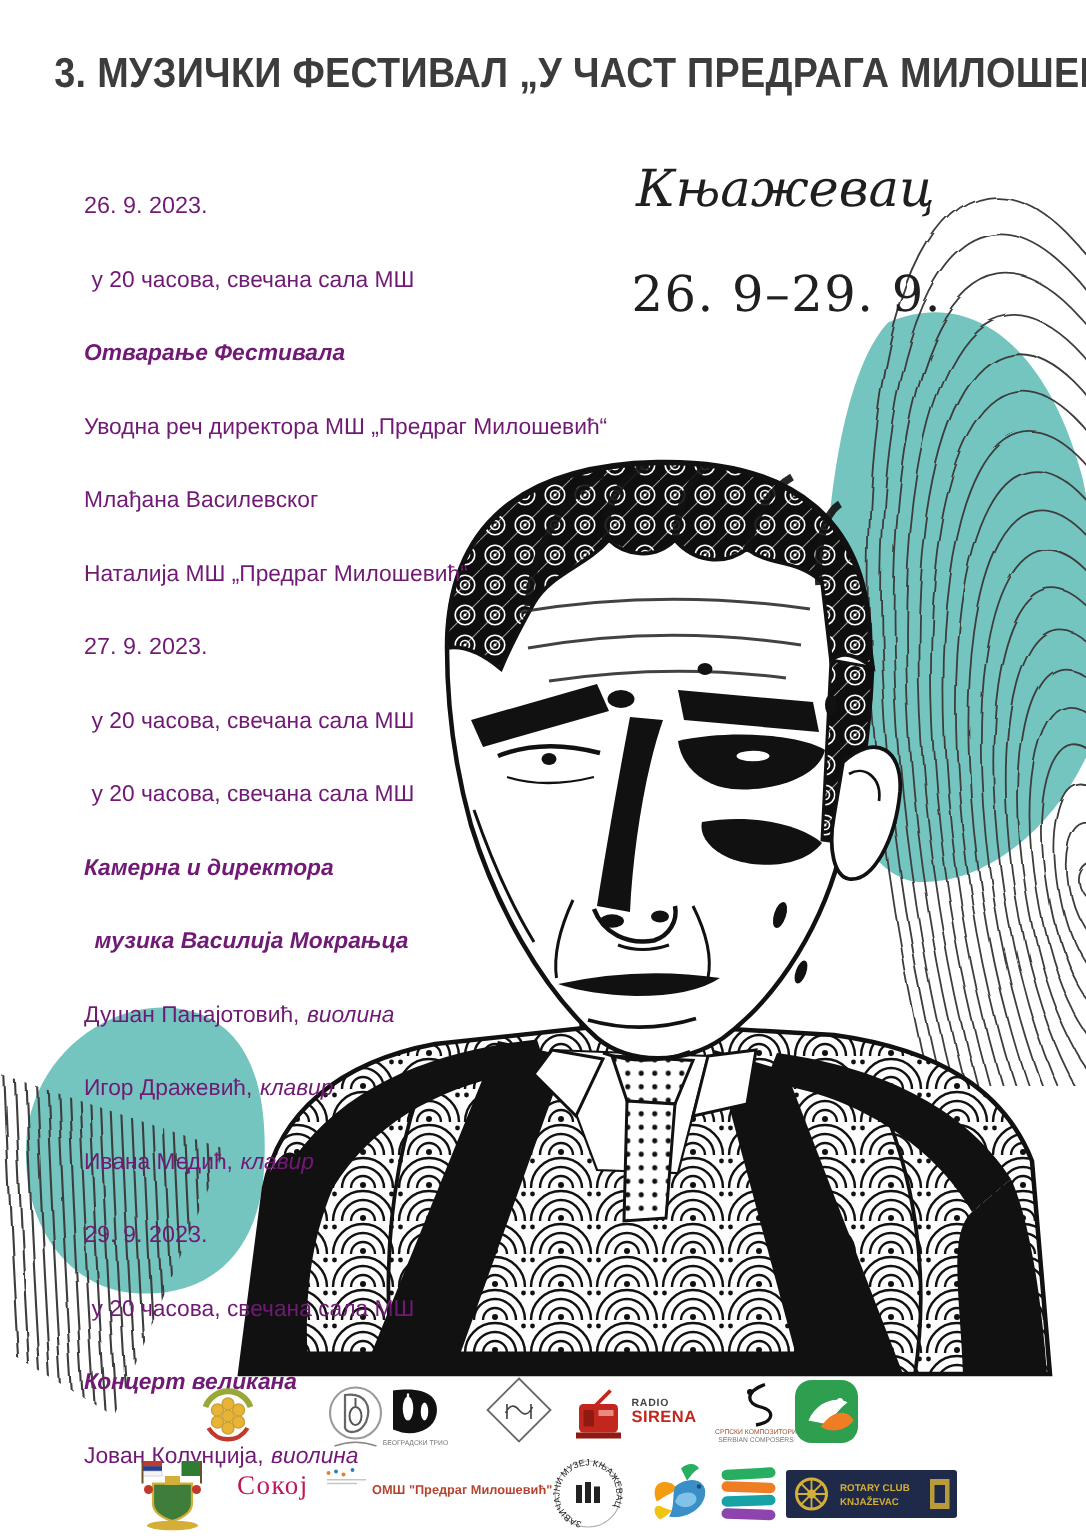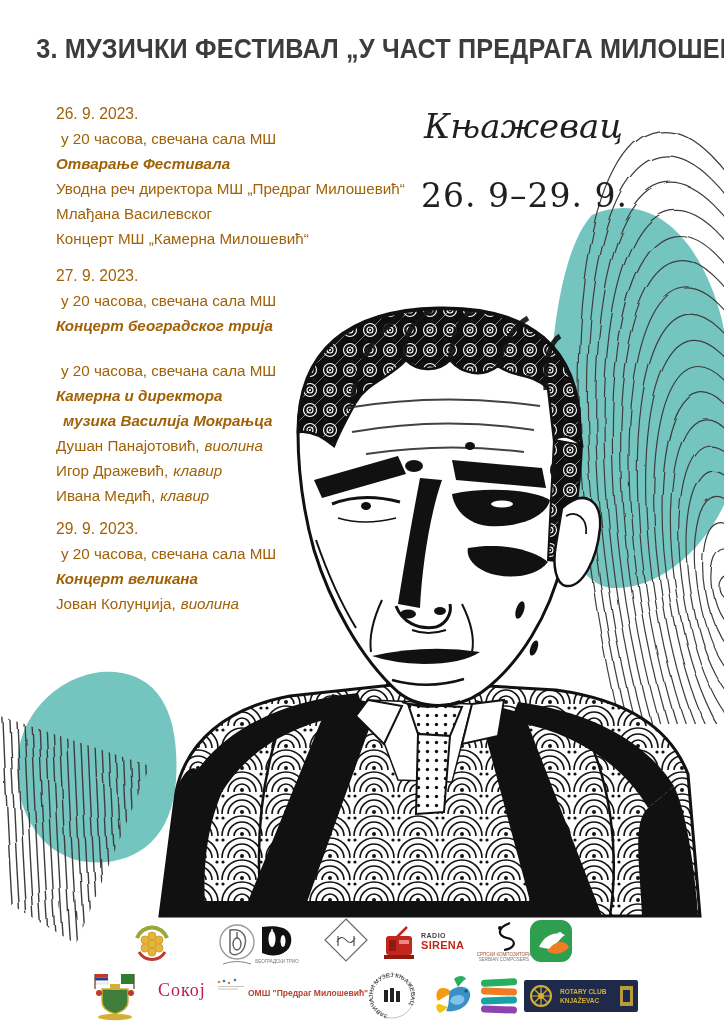--- a/index.html
+++ b/index.html
@@ -6,21 +6,21 @@
   .poster{position:relative;width:724px;height:1024px;background:#ffffff;overflow:hidden;
           font-family:"Liberation Sans",sans-serif;}
   svg{display:block}
   #art{position:absolute;left:0;top:0;}
 
   .title{position:absolute;left:0;top:33px;width:724px;text-align:center;
          font-weight:700;font-size:28px;color:#3c3c3c;letter-spacing:.2px;
          transform:scaleX(.9);white-space:nowrap;}
 
   .schedule{position:absolute;left:56px;top:101px;width:340px;}
-  .line{height:25px;line-height:25px;font-size:15.2px;color:#a16207;white-space:nowrap;}
+  .line{height:25px;line-height:25px;font-size:15.2px;color:#701a75;white-space:nowrap;margin-top:24px;}
   .date{font-size:15.6px;}
   .time{padding-left:5px;}
   .head{font-weight:700;font-style:italic;}
   .head2{padding-left:7px;}
   .it{font-style:italic;margin-left:5px;}
   .blk2{margin-top:12px;} .blk3{margin-top:20px;} .blk4{margin-top:8px;}
 
   .loc{position:absolute;left:424px;top:106px;font-family:"DejaVu Serif",serif;
        font-style:italic;font-size:34px;color:#1f1f1f;}
   .range{position:absolute;left:421px;top:176px;font-family:"DejaVu Serif",serif;
@@ -210,26 +210,25 @@
   <div class="loc">Књажевац</div>
   <div class="range">26. 9–29. 9.</div>
 
   <div class="schedule">
     <div class="blk">
       <div class="line date">26. 9. 2023.</div>
       <div class="line time">у 20 часова, свечана сала МШ</div>
       <div class="line head">Отварање Фестивала</div>
       <div class="line">Уводна реч директора МШ „Предраг Милошевић“</div>
       <div class="line">Млађана Василевског</div>
-      <div class="line">Концерт МШ „Камерна Милошевић“</div>
+      <div class="line">Наталија МШ „Предраг Милошевић“</div>
     </div>
     <div class="blk blk2">
       <div class="line date">27. 9. 2023.</div>
       <div class="line time">у 20 часова, свечана сала МШ</div>
-      <div class="line head">Концерт београдског трија</div>
     </div>
     <div class="blk blk3">
       <div class="line time">у 20 часова, свечана сала МШ</div>
       <div class="line head">Камерна и директора</div>
       <div class="line head head2">музика Василија Мокрањца</div>
       <div class="line">
         <span>Душан Панајотовић,</span><span class="it">виолина</span>
       </div>
       <div class="line">
         <span>Игор Дражевић,</span><span class="it">клавир</span>

